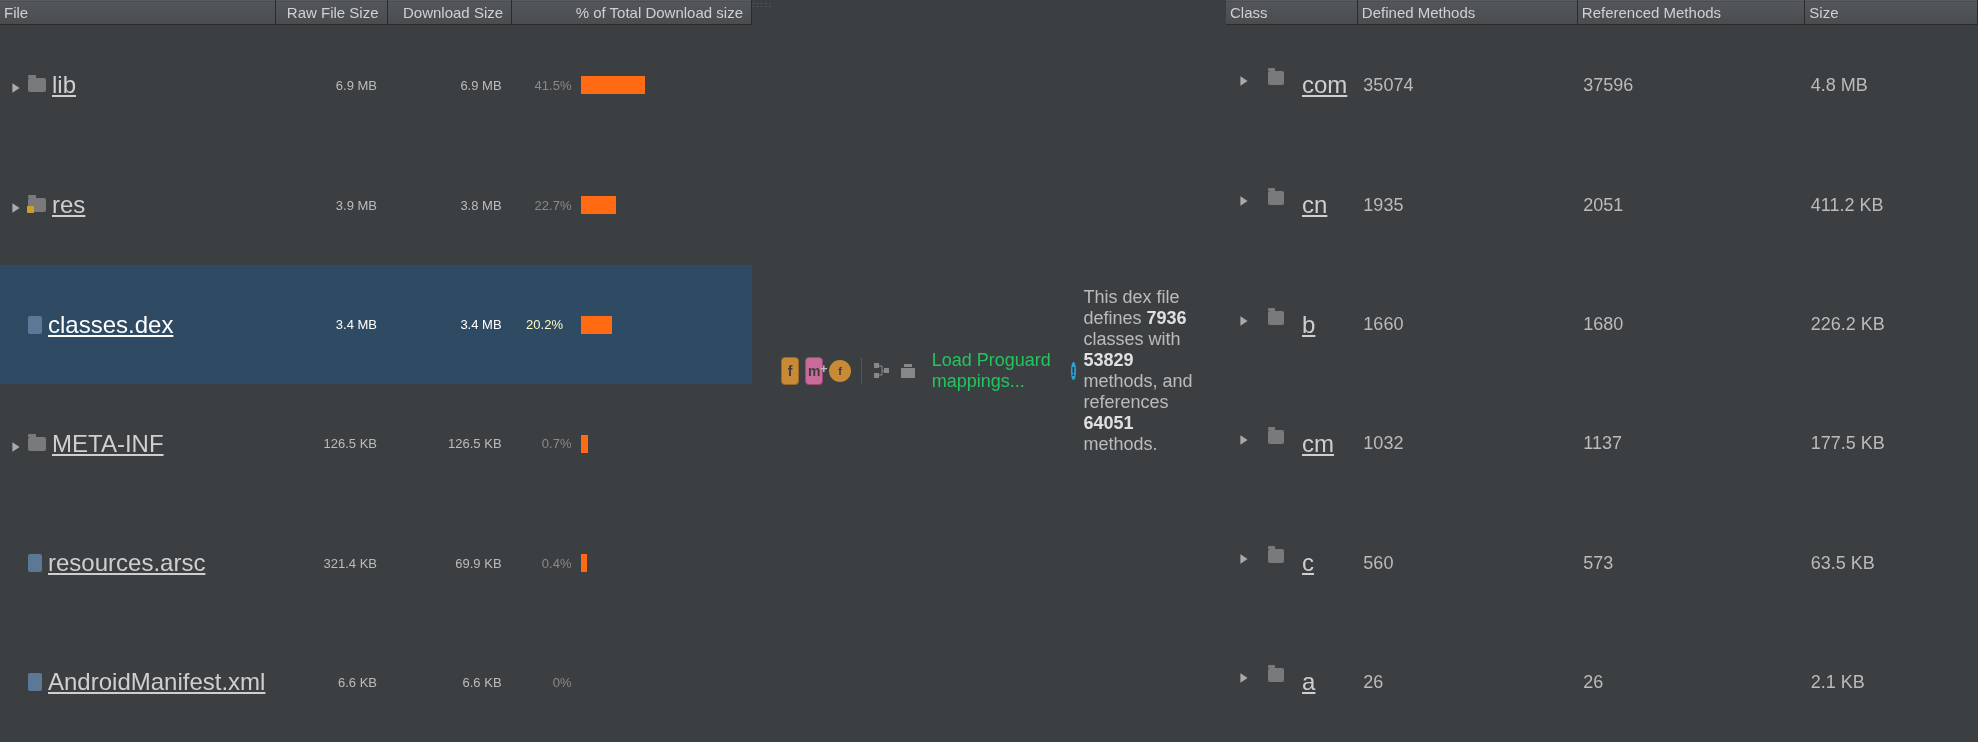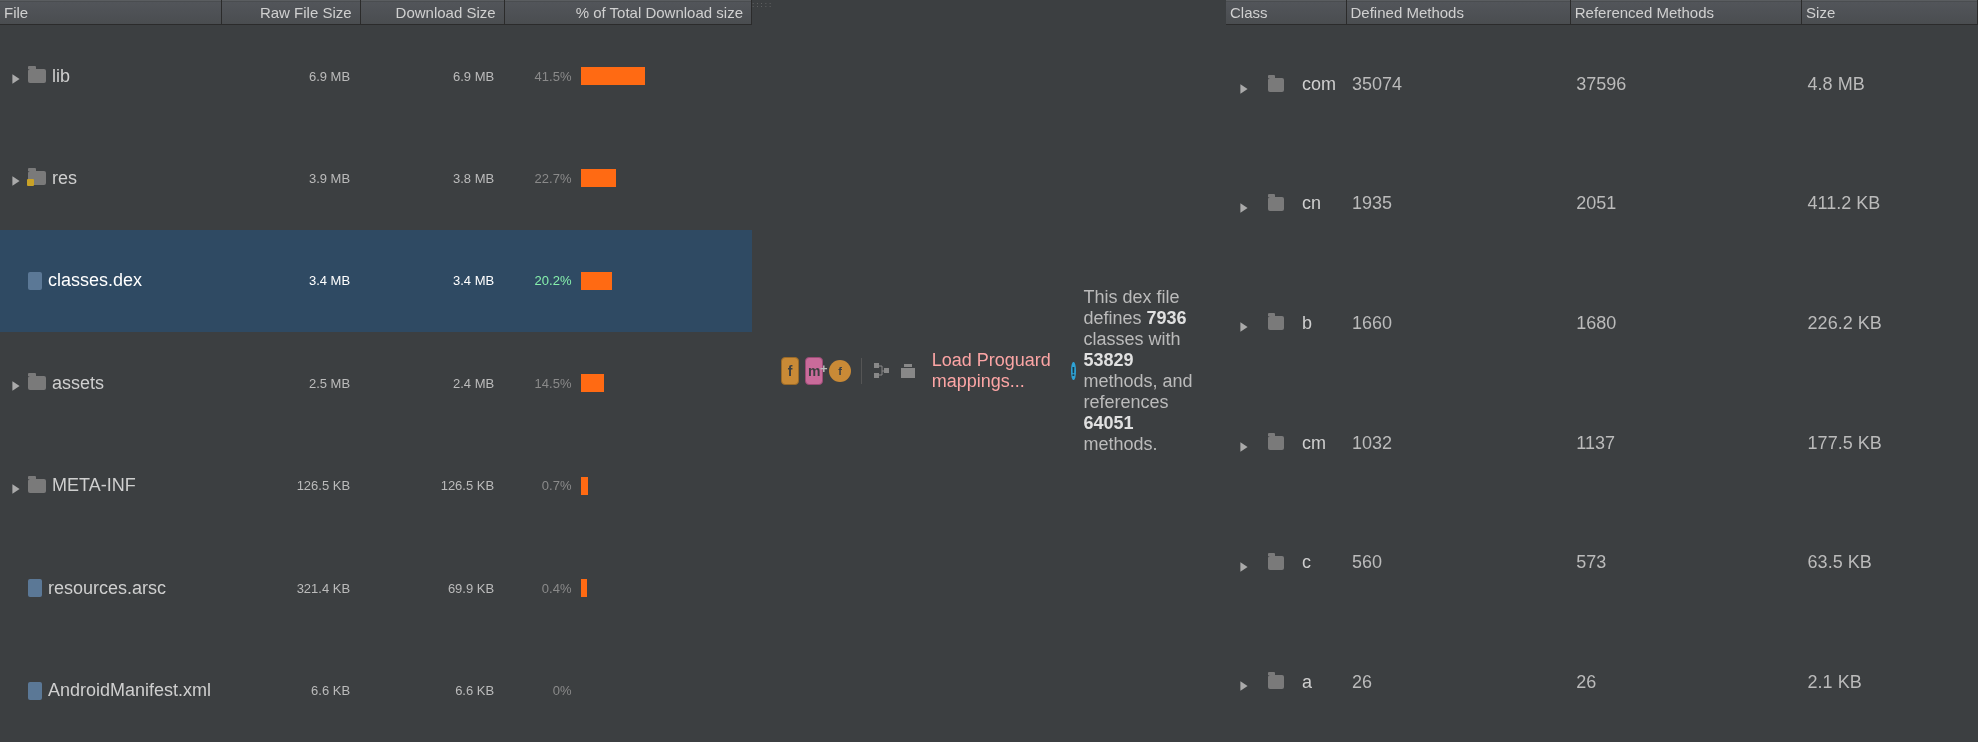--- a/index.html
+++ b/index.html
@@ -62,24 +62,24 @@
       width:7px; height:7px; background:#c9a227; border-radius:1px;
     }
     .icon-file {
       width: 14px; height: 18px;
       background: #5b7896;
       border-radius: 2px;
       display: inline-block;
       position: relative;
       flex-shrink:0;
     }
-    .file-label { color: #cfcfcf; font-size:18px; }
+    .file-label { color: #cfcfcf; font-size:24px;text-decoration:underline; }
     .file-row.selected .file-label { color:#fff; }
     .percent { color: #8a8a8a; }
-    .file-row.selected .percent { color:#86efac; }
+    .file-row.selected .percent { color:#fef9c3;text-align:center; }
     
     .bar-cell { width: 170px; padding-left:0 !important; }
     .bar-wrap { width: 160px; height: 18px; position: relative; }
     .bar { height: 100%; background: #ff6a13; }
     
     
     .grip { height: 10px; background: #3c3f41; text-align: center; color:#777; font-size:8px; letter-spacing:2px;}
     
     
     .toolbar {
@@ -96,21 +96,21 @@
       background: #4a4d50;
       font-weight: bold; font-size: 14px;
       cursor: pointer;
     }
     .tb-btn.f { background:#c98a36; border-color:#9a6a28; color:#3c3f41; }
     .tb-btn.m { background:#c96b9a; border-color:#9a4a75; color:#3c3f41; }
     .tb-badge { width:22px;height:22px; border-radius:50%; background:#c98a36; display:flex; align-items:center; justify-content:center; font-size:11px; color:#3c3f41; font-weight:bold; position:relative;}
     .tb-badge::before { content:"+"; position:absolute; left:-9px; top:1px; color:#bbb; font-size:13px;}
     .tb-sep { width:1px; height:26px; background:#555; margin:0 4px;}
     .tb-icon { width:26px; height:26px; display:flex; align-items:center; justify-content:center; color:#888;}
-    .tb-text { color:#fca5a5; font-size:18px; margin-left:8px;}
+    .tb-text { color:#22c55e; font-size:18px; margin-left:8px;}
     
     .summary { color:#bbbbbb; font-size:18px; display:flex; align-items:center; gap:8px; padding-right:10px;}
     .summary .info-icon {
       width:18px; height:18px; border-radius:50%; background:#2ea3d6;
       display:flex; align-items:center; justify-content:center;
       color:#1b3b4a; font-weight:bold; font-size:13px;
     }
     .summary b { color:#e0e0e0; font-weight:700; }
     
     
@@ -120,21 +120,21 @@
     .col-pct { width: 110px; }
     .col-bar { width: 170px; }
     
     .col-class { width: auto; }
     .col-def { width: 310px; }
     .col-ref { width: 310px; }
     .col-size { width: 240px; }
     
     .class-row { height: 30px; }
     .class-row td { padding: 2px 10px 2px 6px; font-size:18px; }
-    .cell-class { display:flex; align-items:center; gap:18px; padding-left:6px; }
+    .cell-class { display:flex; gap:18px; padding-left:6px; }
     .icon-pkg {
       width:16px; height:14px; background:#7a7a7a; border-radius:2px;
       position:relative; display:inline-block; flex-shrink:0;
     }
     .icon-pkg::before {
       content:""; position:absolute; top:-3px; left:0;
       width:7px; height:3px; background:#7a7a7a; border-radius:1px 1px 0 0;
     }
   </style>
 </head>
@@ -206,39 +206,20 @@
               <span class="icon-file"></span>
               <span class="file-label">classes.dex</span>
             </div>
           </td>
           <td class="right">3.4 MB</td>
           <td class="right">3.4 MB</td>
           <td class="right percent">20.2%</td>
           <td class="bar-cell">
             <div class="bar-wrap">
               <div class="bar" style="width: 19.19%;"></div>
-            </div>
-          </td>
-        </tr>
-        <tr class="file-row">
-          <td>
-            <div class="cell-file">
-              <span class="chev"><svg viewBox="0 0 10 10">
-                  <path d="M2 1 L8 5 L2 9 Z" fill="#aaaaaa"></path>
-                </svg></span>
-              <span class="icon-folder"></span>
-              <span class="file-label">assets</span>
-            </div>
-          </td>
-          <td class="right">2.5 MB</td>
-          <td class="right">2.4 MB</td>
-          <td class="right percent">14.5%</td>
-          <td class="bar-cell">
-            <div class="bar-wrap">
-              <div class="bar" style="width: 13.775%;"></div>
             </div>
           </td>
         </tr>
         <tr class="file-row">
           <td>
             <div class="cell-file">
               <span class="chev"><svg viewBox="0 0 10 10">
                   <path d="M2 1 L8 5 L2 9 Z" fill="#aaaaaa"></path>
                 </svg></span>
               <span class="icon-folder"></span>

